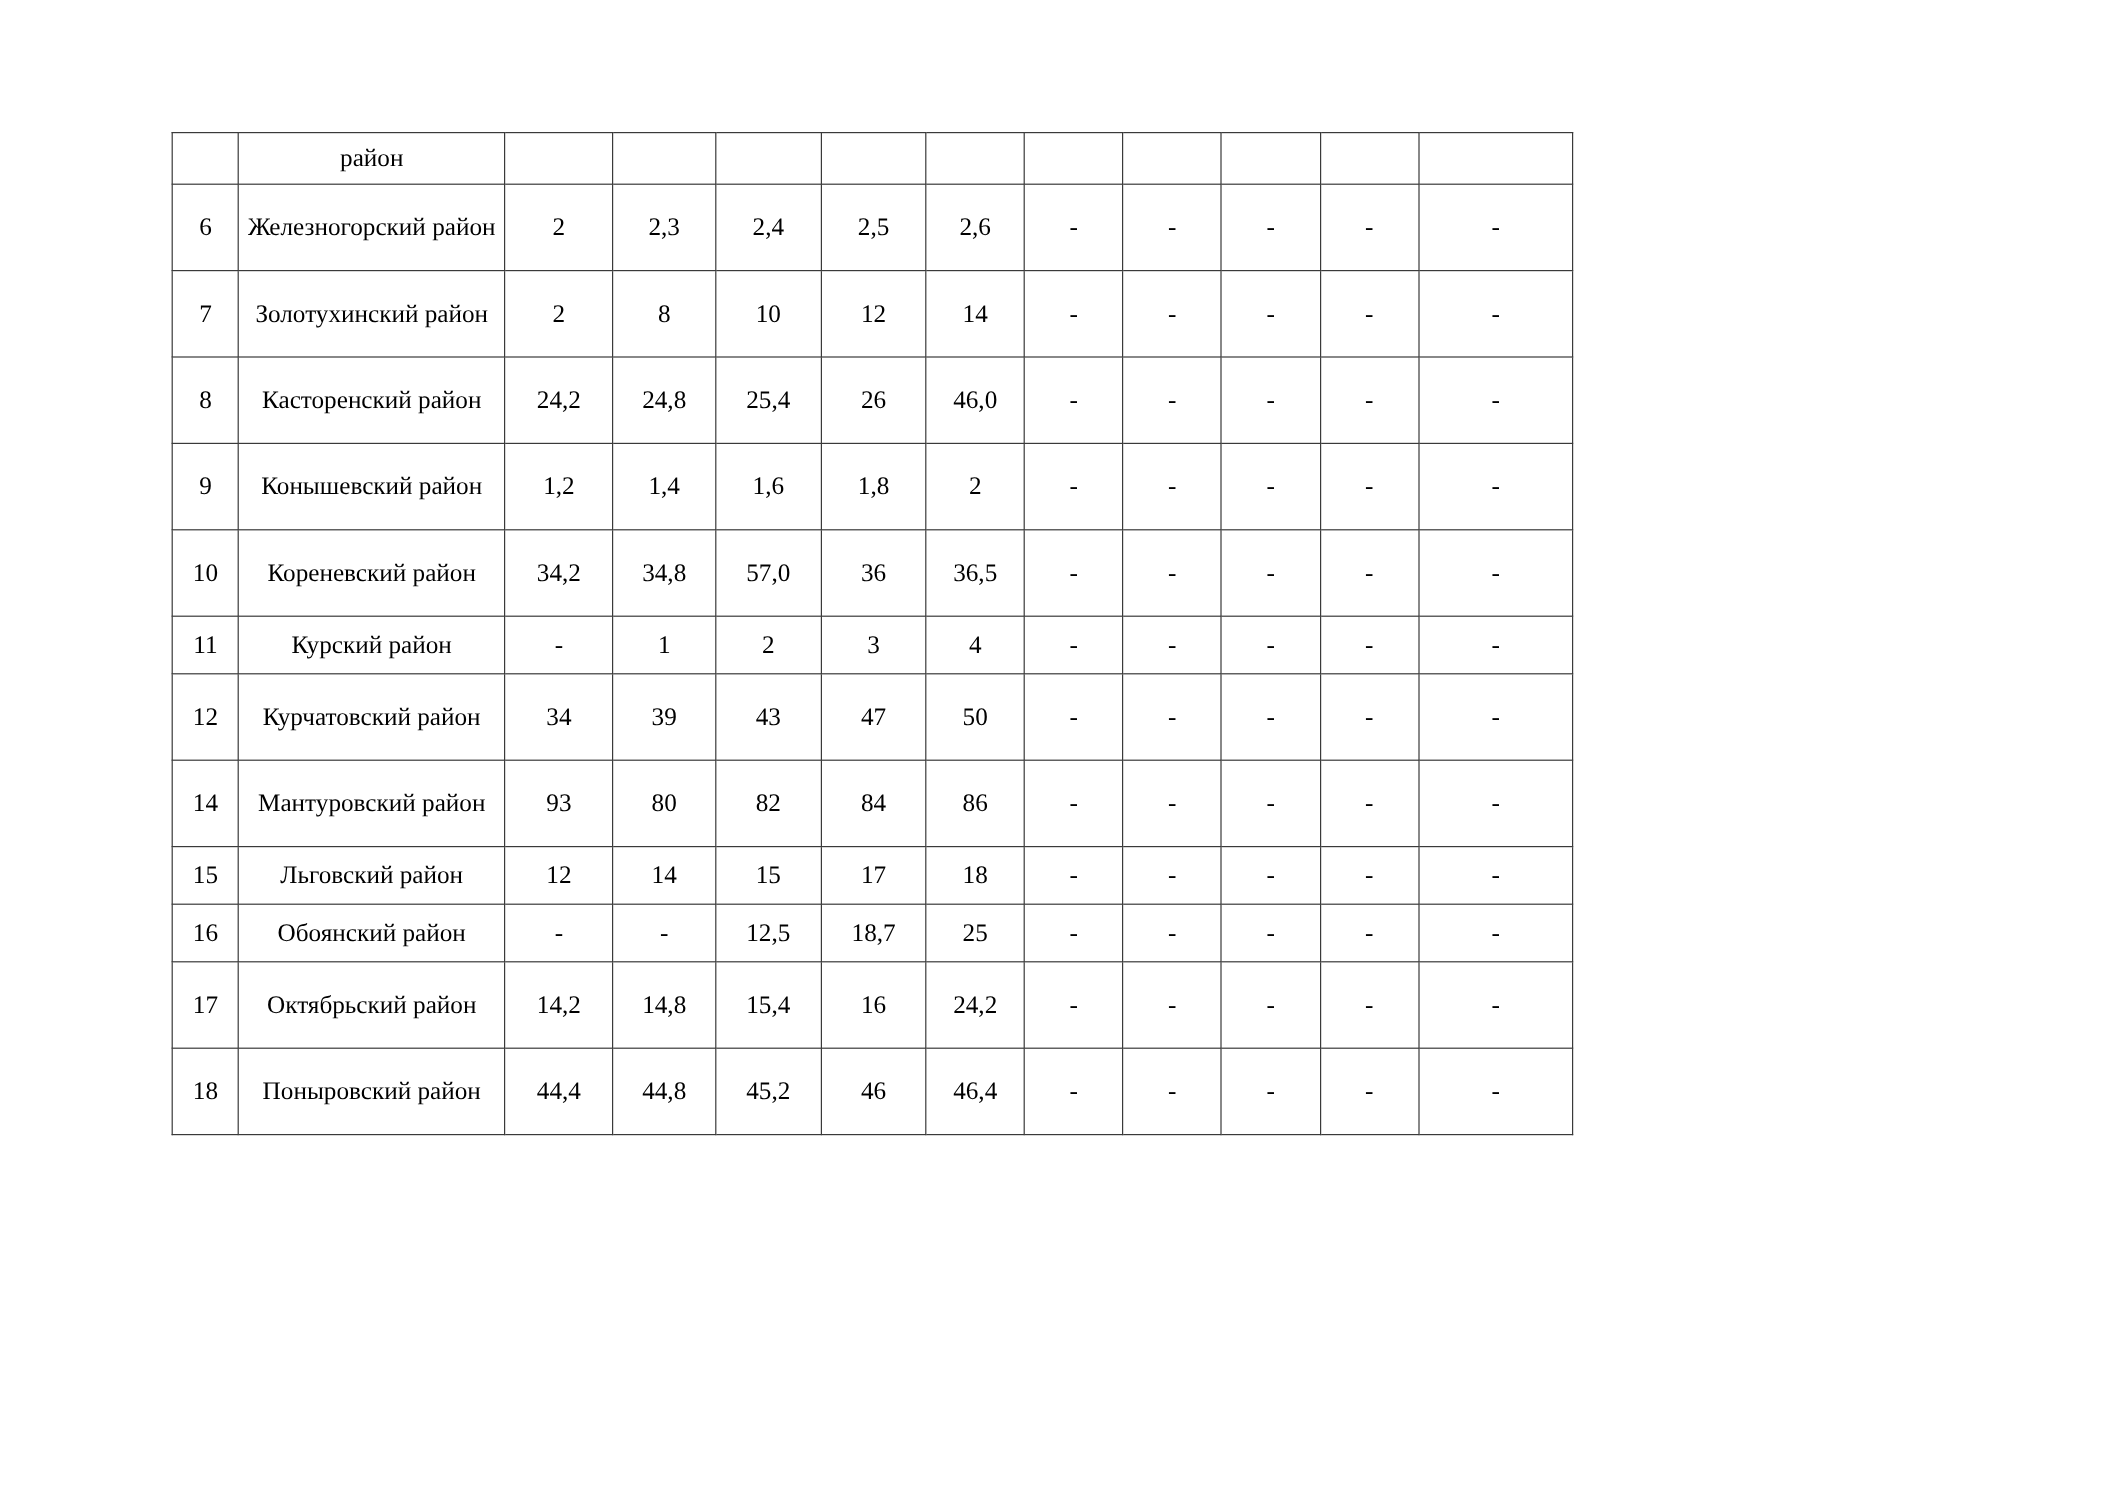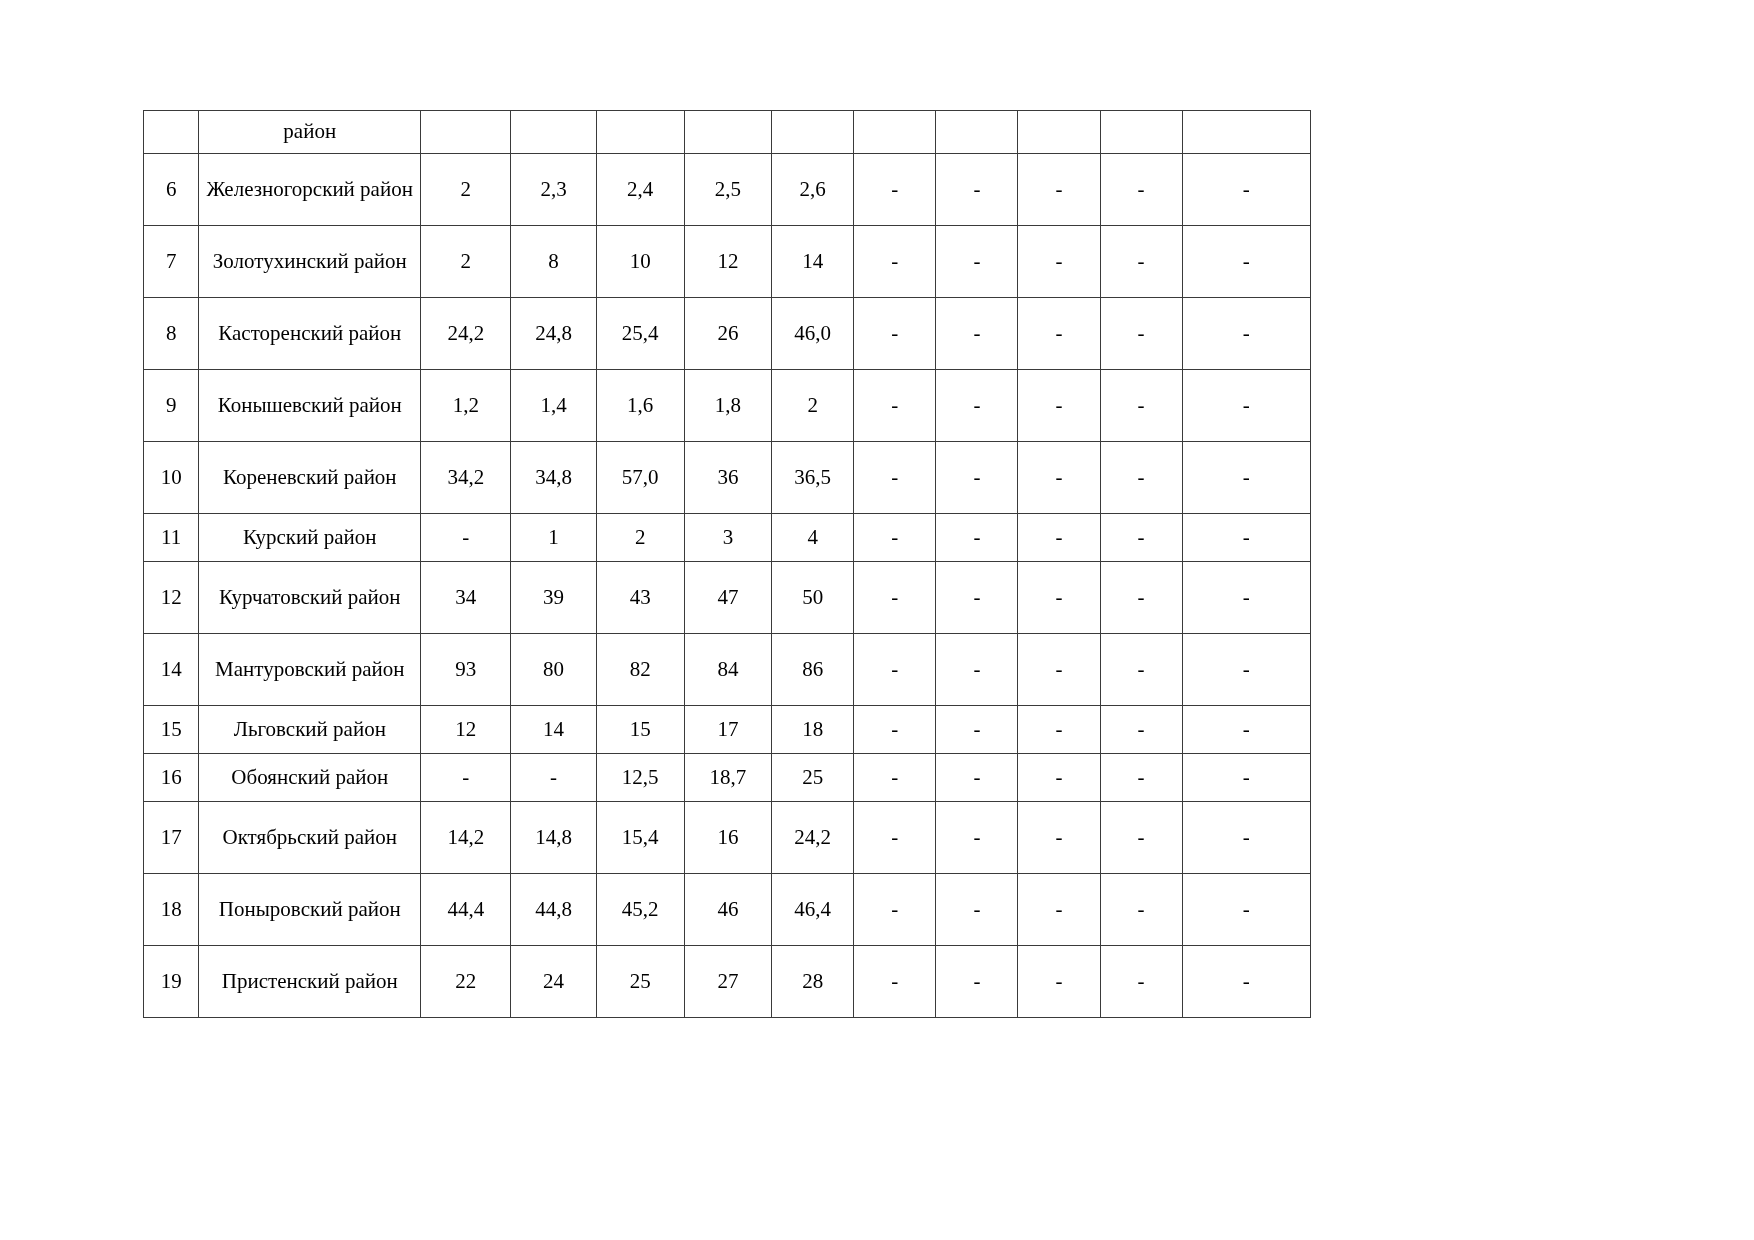--- a/index.html
+++ b/index.html
@@ -264,30 +264,16 @@
             <td class="val">44,8</td>
             <td class="val">45,2</td>
             <td class="val">46</td>
             <td class="val">46,4</td>
             <td class="val">-</td>
             <td class="val">-</td>
             <td class="val">-</td>
             <td class="val">-</td>
             <td class="val last-col">-</td>
           </tr>
-          <tr class="tall">
-            <td class="idx">19</td>
-            <td class="name">Пристенский район</td>
-            <td class="val">22</td>
-            <td class="val">24</td>
-            <td class="val">25</td>
-            <td class="val">27</td>
-            <td class="val">28</td>
-            <td class="val">-</td>
-            <td class="val">-</td>
-            <td class="val">-</td>
-            <td class="val">-</td>
-            <td class="val last-col">-</td>
-          </tr>
         </tbody>
     </table>
   </div>
 </div>
 
 </body></html>

